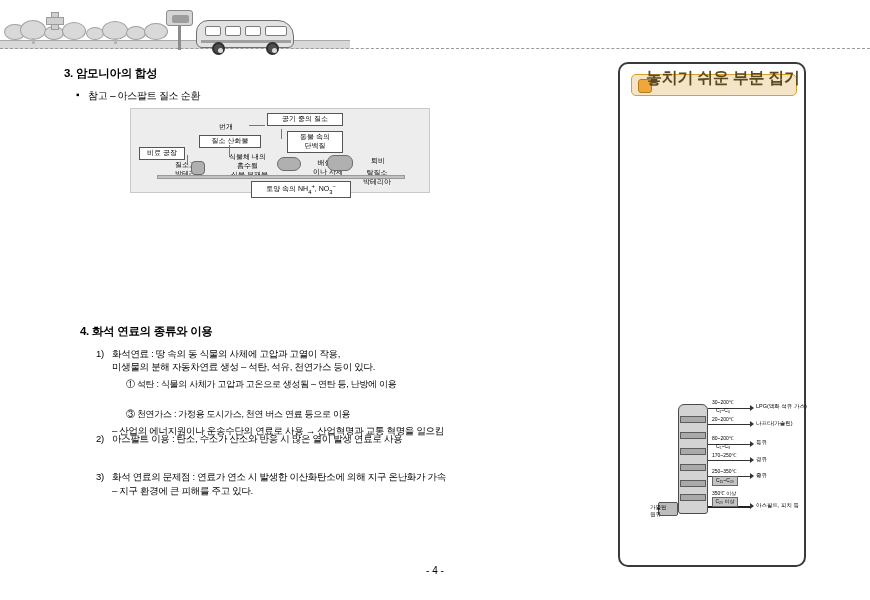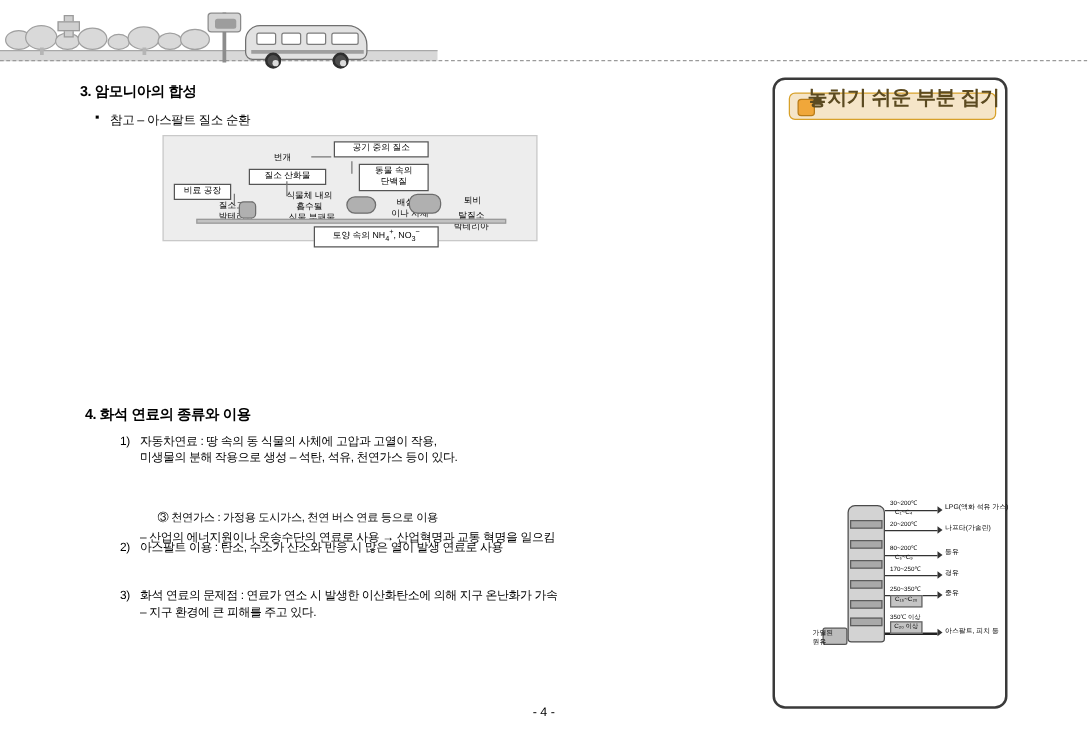--- a/index.html
+++ b/index.html
@@ -392,26 +392,27 @@
       <div class="fig-shape" style="left:146px; top:48px; width:24px; height:14px; border-radius:7px;"></div>
       <div class="fig-shape" style="left:196px; top:46px; width:26px; height:16px; border-radius:7px;"></div>
       <div class="fig-shape" style="left:26px; top:66px; width:248px; height:4px; background:#c2c2c2; border-color:#9a9a9a; border-radius:0;"></div>
 
       <div class="fig-arrow" style="left:118px; top:16px; width:16px; height:1px;"></div>
       <div class="fig-arrow" style="left:150px; top:20px; width:1px; height:10px;"></div>
       <div class="fig-arrow" style="left:98px; top:36px; width:1px; height:12px;"></div>
       <div class="fig-arrow" style="left:56px; top:46px; width:1px; height:10px;"></div>
     </div>
 
-    <div class="heading" style="left:68px; top:266px;">4. 화석 연료의 종류와 이용</div>
+    <div class="heading" style="left:80px; top:266px;">4. 화석 연료의 종류와 이용</div>
 
     <div class="list-item" style="left:96px; top:289px;">1)</div>
-    <div class="list-item" style="left:112px; top:289px;">자동차연료 : 땅 속의 동 식물의 사체에 고압과 고열이 작용,</div>
-    <div class="list-item" style="left:112px; top:302px;">미생물의 분해 작용으로 생성 – 석탄, 석유, 천연가스 등이 있다.</div>
-
+    <div class="list-item" style="left:112px; top:289px;">화석연료 : 땅 속의 동 식물의 사체에 고압과 고열이 작용,</div>
+    <div class="list-item" style="left:112px; top:302px;">미생물의 분해 자동차연료 생성 – 석탄, 석유, 천연가스 등이 있다.</div>
+
+    <div class="sub-item" style="left:126px; top:320px;">① 석탄 : 식물의 사체가 고압과 고온으로 생성됨 – 연탄 등, 난방에 이용</div>
     <div class="sub-item" style="left:126px; top:350px;">③ 천연가스 : 가정용 도시가스, 천연 버스 연료 등으로 이용</div>
 
     <div class="list-item" style="left:96px; top:374px;">2)</div>
     <div class="list-item" style="left:112px; top:374px;">아스팔트 이용 : 탄소, 수소가 산소와 반응 시 많은 열이 발생 연료로 사용</div>
     <div class="list-item" style="left:112px; top:366px;text-align:center;">– 산업의 에너지원이나 운송수단의 연료로 사용 → 산업혁명과 교통 혁명을 일으킴</div>
 
     <div class="list-item" style="left:96px; top:412px;">3)</div>
     <div class="list-item" style="left:112px; top:412px;">화석 연료의 문제점 : 연료가 연소 시 발생한 이산화탄소에 의해 지구 온난화가 가속</div>
     <div class="list-item" style="left:112px; top:426px;">– 지구 환경에 큰 피해를 주고 있다.</div>
   </div>

